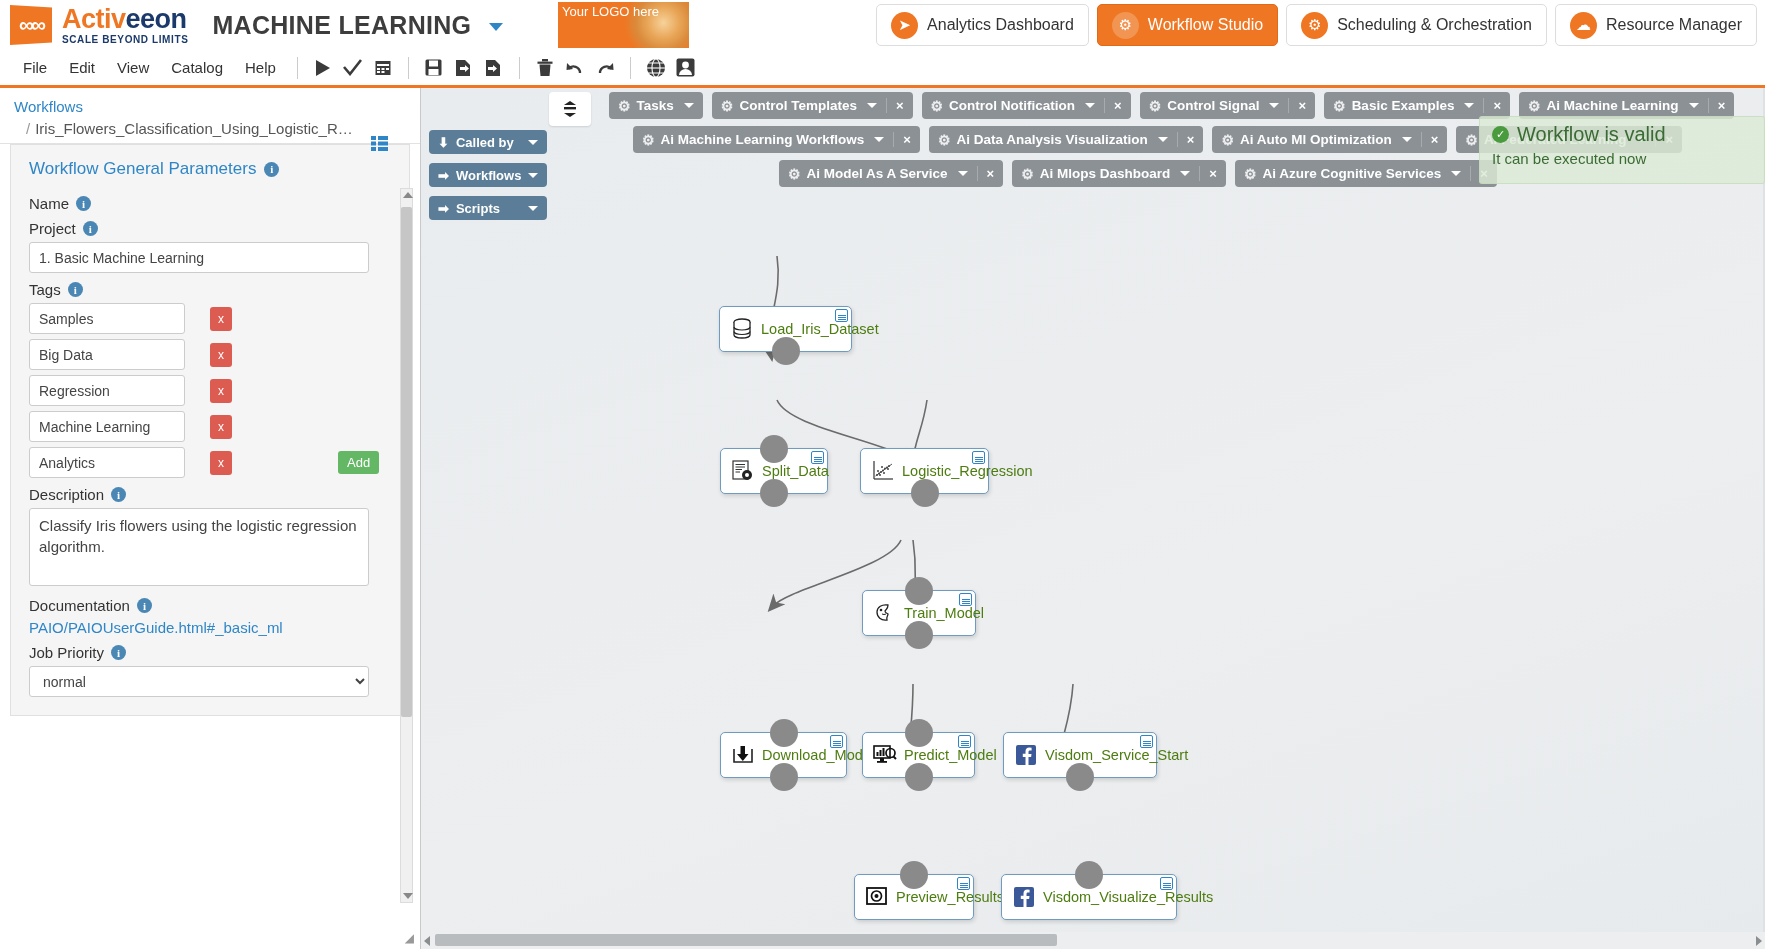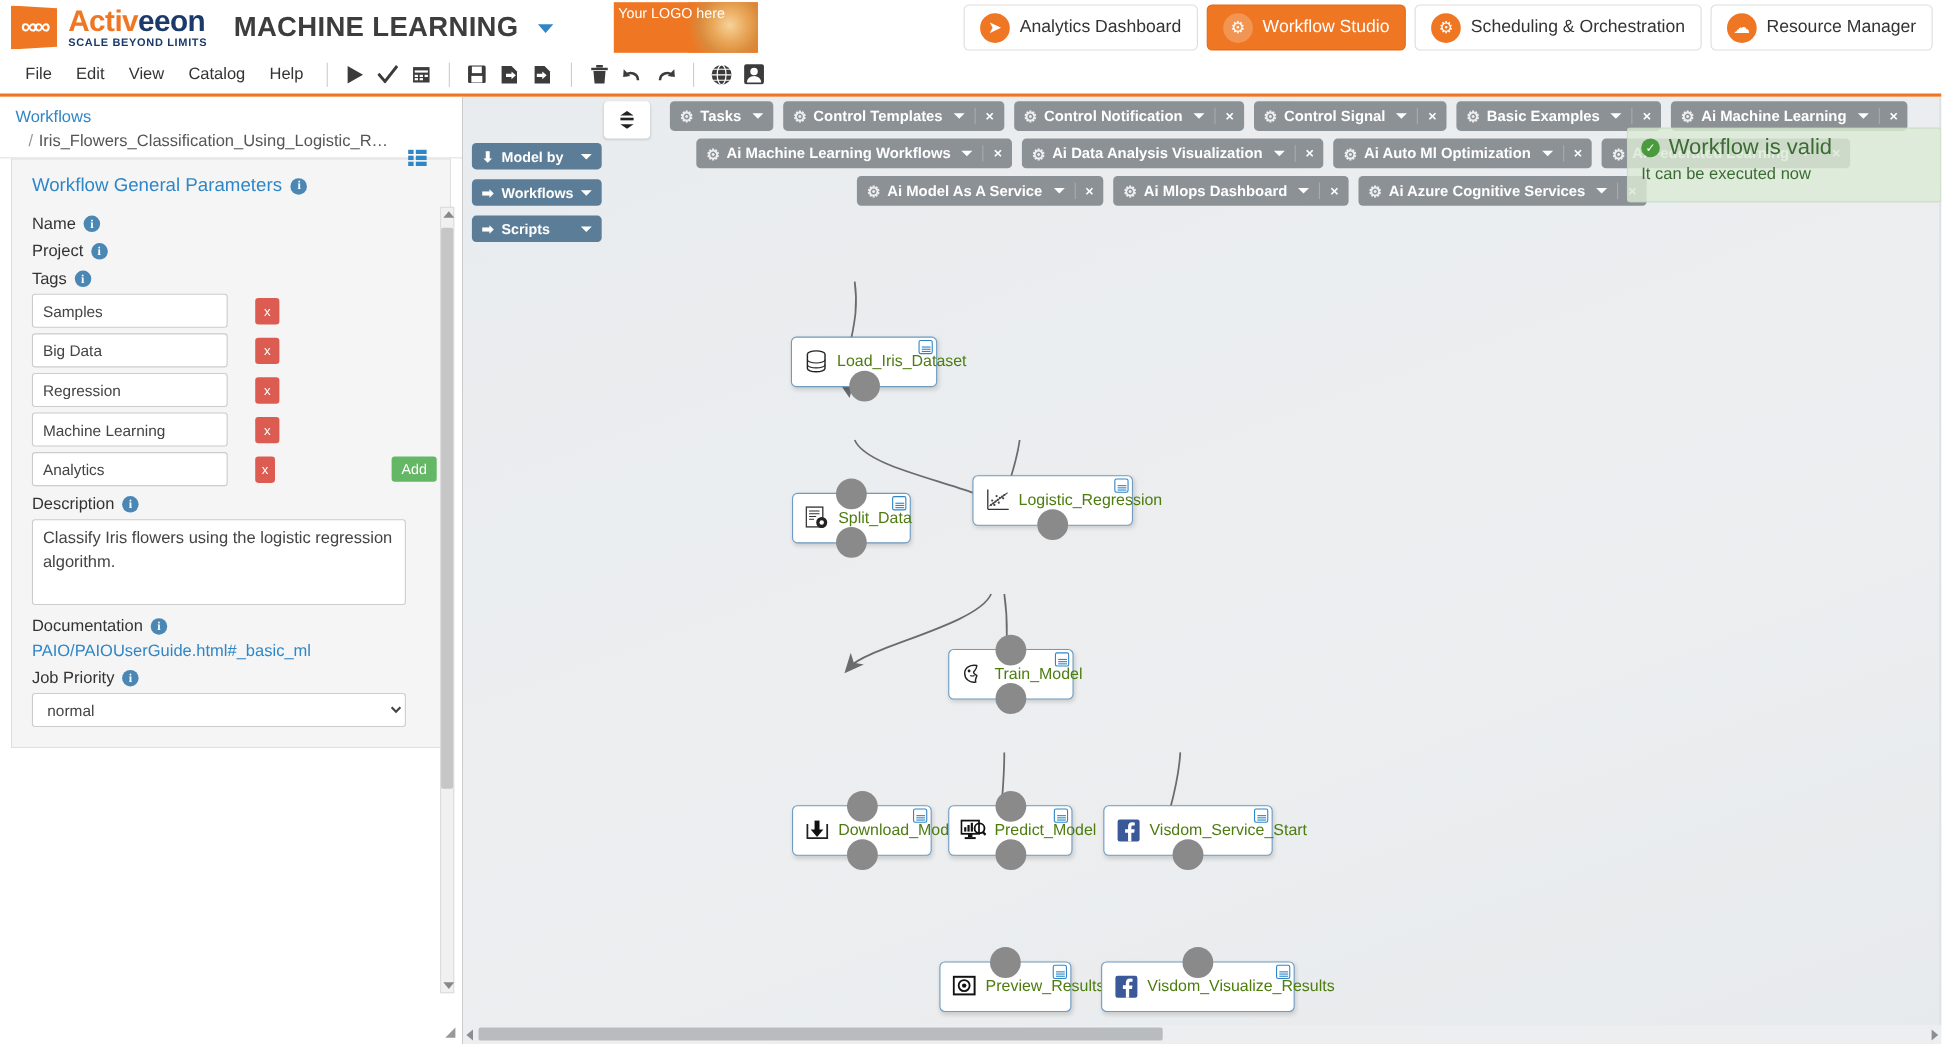--- a/index.html
+++ b/index.html
@@ -57,21 +57,21 @@
   .grid-toggle { position:absolute; right:32px; top:48px; width:17px; height:15px; color:#2f86c7; }
   .panel-title { font-size:18px; font-weight:bold; padding:10px 0 10px 14px; color:#1a1a1a; }
   .params-box { margin:0 10px; background:#f5f5f5; border:1px solid #e0e0e0; padding:14px 18px 18px 18px; }
   .section-head { color:#2f86c7; font-size:17px; display:flex; align-items:center; gap:8px; margin-bottom:16px; }
   .ibadge { width:15px; height:15px; border-radius:50%; background:#4a87b5; color:#fff; font-size:11px;
      font-weight:bold; display:inline-flex; align-items:center; justify-content:center; font-family:"Liberation Serif",serif; }
   .fld-label { font-size:15px; color:#333; display:flex; align-items:center; gap:7px; margin:8px 0 5px; }
   .txt { width:340px; height:31px; border:1px solid #ccc; border-radius:3px; padding:0 9px; font-size:14px;
      color:#444; background:#fff; font-family:"Liberation Sans",sans-serif; }
   .tag-row { display:flex; align-items:center; margin-bottom:5px; }
-  .tag-row .txt { width:178px; }
+  .tag-row .txt { width:156px; }
   .btn-x { width:22px; height:24px; background:#dc5c52; color:#fff; border:none; border-radius:3px;
      font-size:12px; margin-left:25px; cursor:pointer; font-family:"Liberation Sans",sans-serif; }
   .btn-add { background:#64b764; color:#fff; border:none; border-radius:3px; padding:4px 9px; font-size:13px;
      margin-left:106px; cursor:pointer; font-family:"Liberation Sans",sans-serif; }
   .ta { width:340px; height:78px; border:1px solid #ccc; border-radius:3px; padding:7px 9px; font-size:15px;
      color:#444; resize:none; font-family:"Liberation Sans",sans-serif; line-height:1.38; }
   .doclink { color:#2f86c7; font-size:15px; display:block; margin:3px 0 4px; text-decoration:none; }
   .sel { width:340px; height:31px; border:1px solid #ccc; border-radius:3px; padding:0 9px; font-size:14px;
      color:#444; background:#fff; font-family:"Liberation Sans",sans-serif; }
   .side-scroll { position:absolute; right:7px; top:100px; width:13px; height:715px; background:#f0f0f0;
@@ -290,20 +290,21 @@
 
       <div class="fld-label">
         <span>Name</span>
         <span class="ibadge">i</span>
       </div>
 
       <div class="fld-label">
         <span>Project</span>
         <span class="ibadge">i</span>
       </div>
+      <input class="txt" value="1. Basic Machine Learning" style="">
 
       <div class="fld-label">
         <span>Tags</span>
         <span class="ibadge">i</span>
       </div>
 
       <div class="tag-row">
         <input class="txt" value="Samples" style="">
         <button class="btn-x">x</button>
       </div>
@@ -352,21 +353,21 @@
       <div class="ar dn"></div>
     </div>
     <div class="resize-grip">◢</div>
   </div>
 
   <div class="canvas">
 
     <div class="side-btns">
       <div class="side-btn">
         <span>⬇</span>
-        <span>Model by</span>
+        <span>Called by</span>
         <span class="cv"></span>
       </div>
       <div class="side-btn">
         <span>➡</span>
         <span>Workflows</span>
         <span class="cv"></span>
       </div>
       <div class="side-btn">
         <span>➡</span>
         <span>Scripts</span>
@@ -549,21 +550,21 @@
           </svg>
       </span>
       <span class="nlabel">Split_Data</span>
       <span class="nmenu">
           <i></i>
         </span>
       <span class="port top"></span>
       <span class="port bot"></span>
     </div>
 
-    <div class="node" style="left:439px; top:344px; width:146px;margin-left:24px;">
+    <div class="node" style="left:439px; top:360px; width:129px;">
       <span class="nicon">
         <svg width="22" height="22" viewBox="0 0 22 22">
             <line x1="2" y1="1" x2="2" y2="19" stroke="#333" stroke-width="1.2"></line>
             <line x1="2" y1="19" x2="21" y2="19" stroke="#333" stroke-width="1.2"></line>
             <line x1="3.5" y1="16" x2="20" y2="4" stroke="#555" stroke-width="1"></line>
             <g fill="#444">
               <circle cx="5" cy="15" r="1"></circle>
               <circle cx="7" cy="13.5" r="1"></circle>
               <circle cx="9" cy="12" r="1"></circle>
               <circle cx="11" cy="10.5" r="1"></circle>

